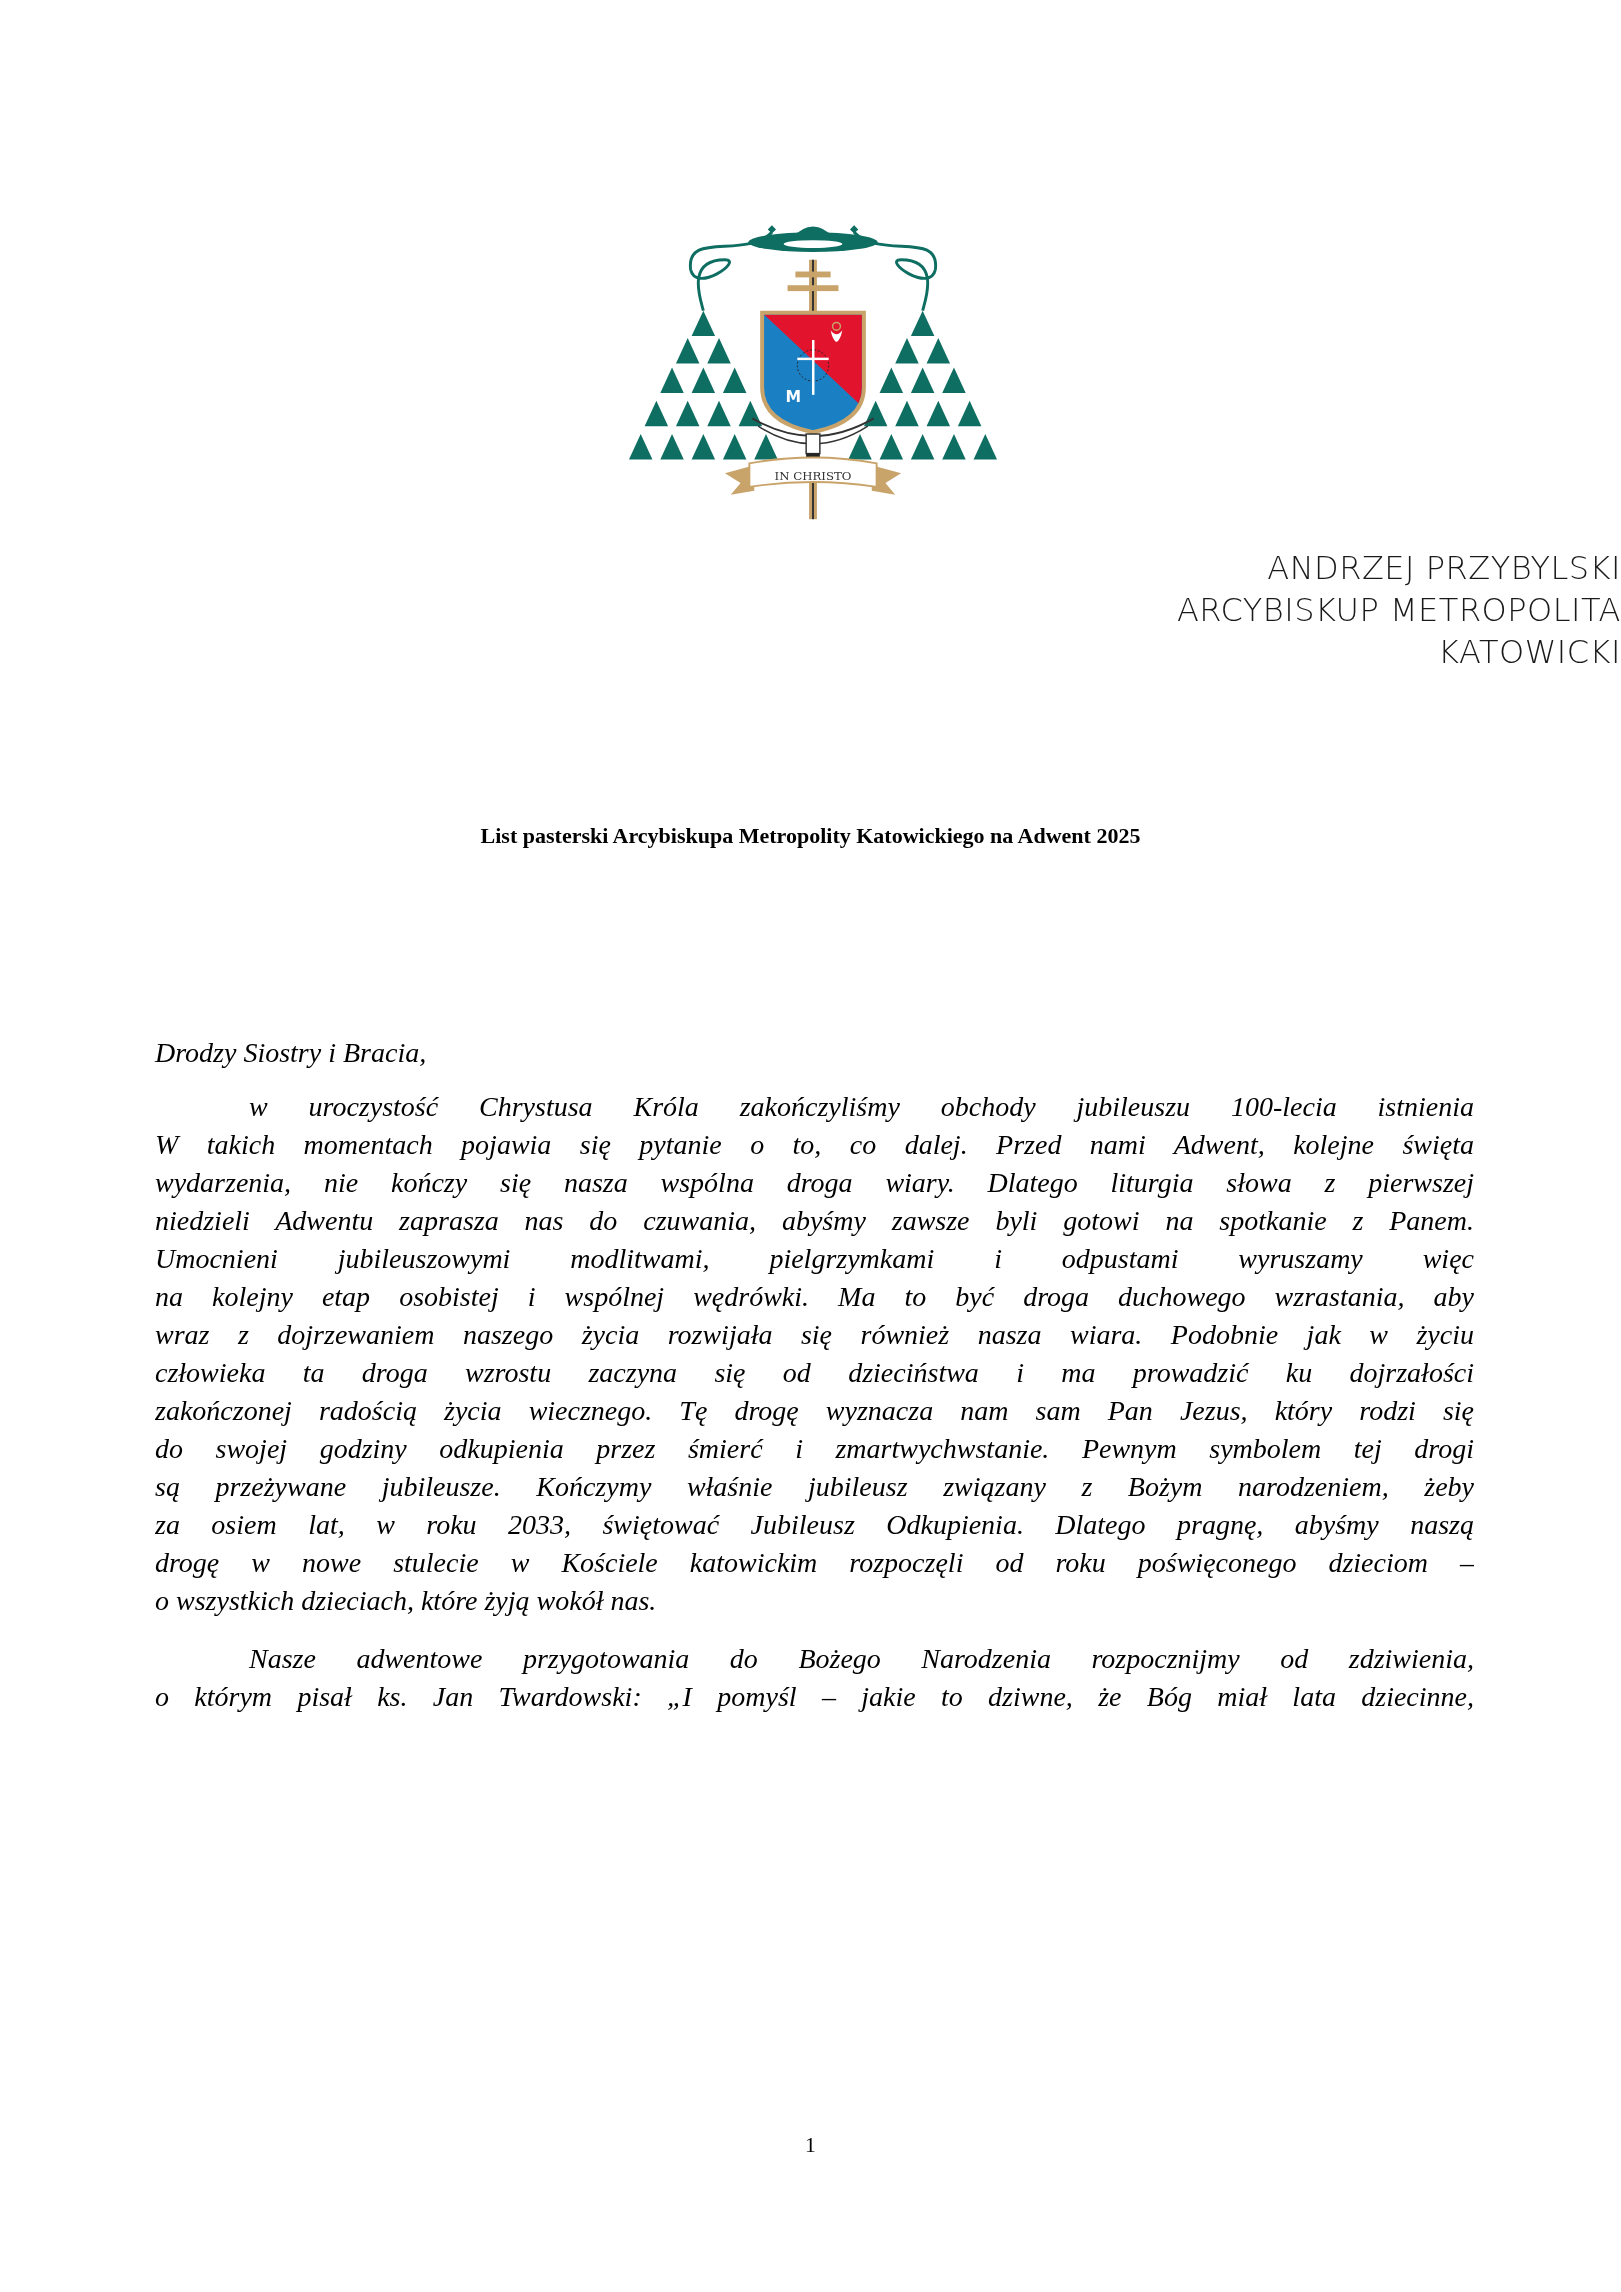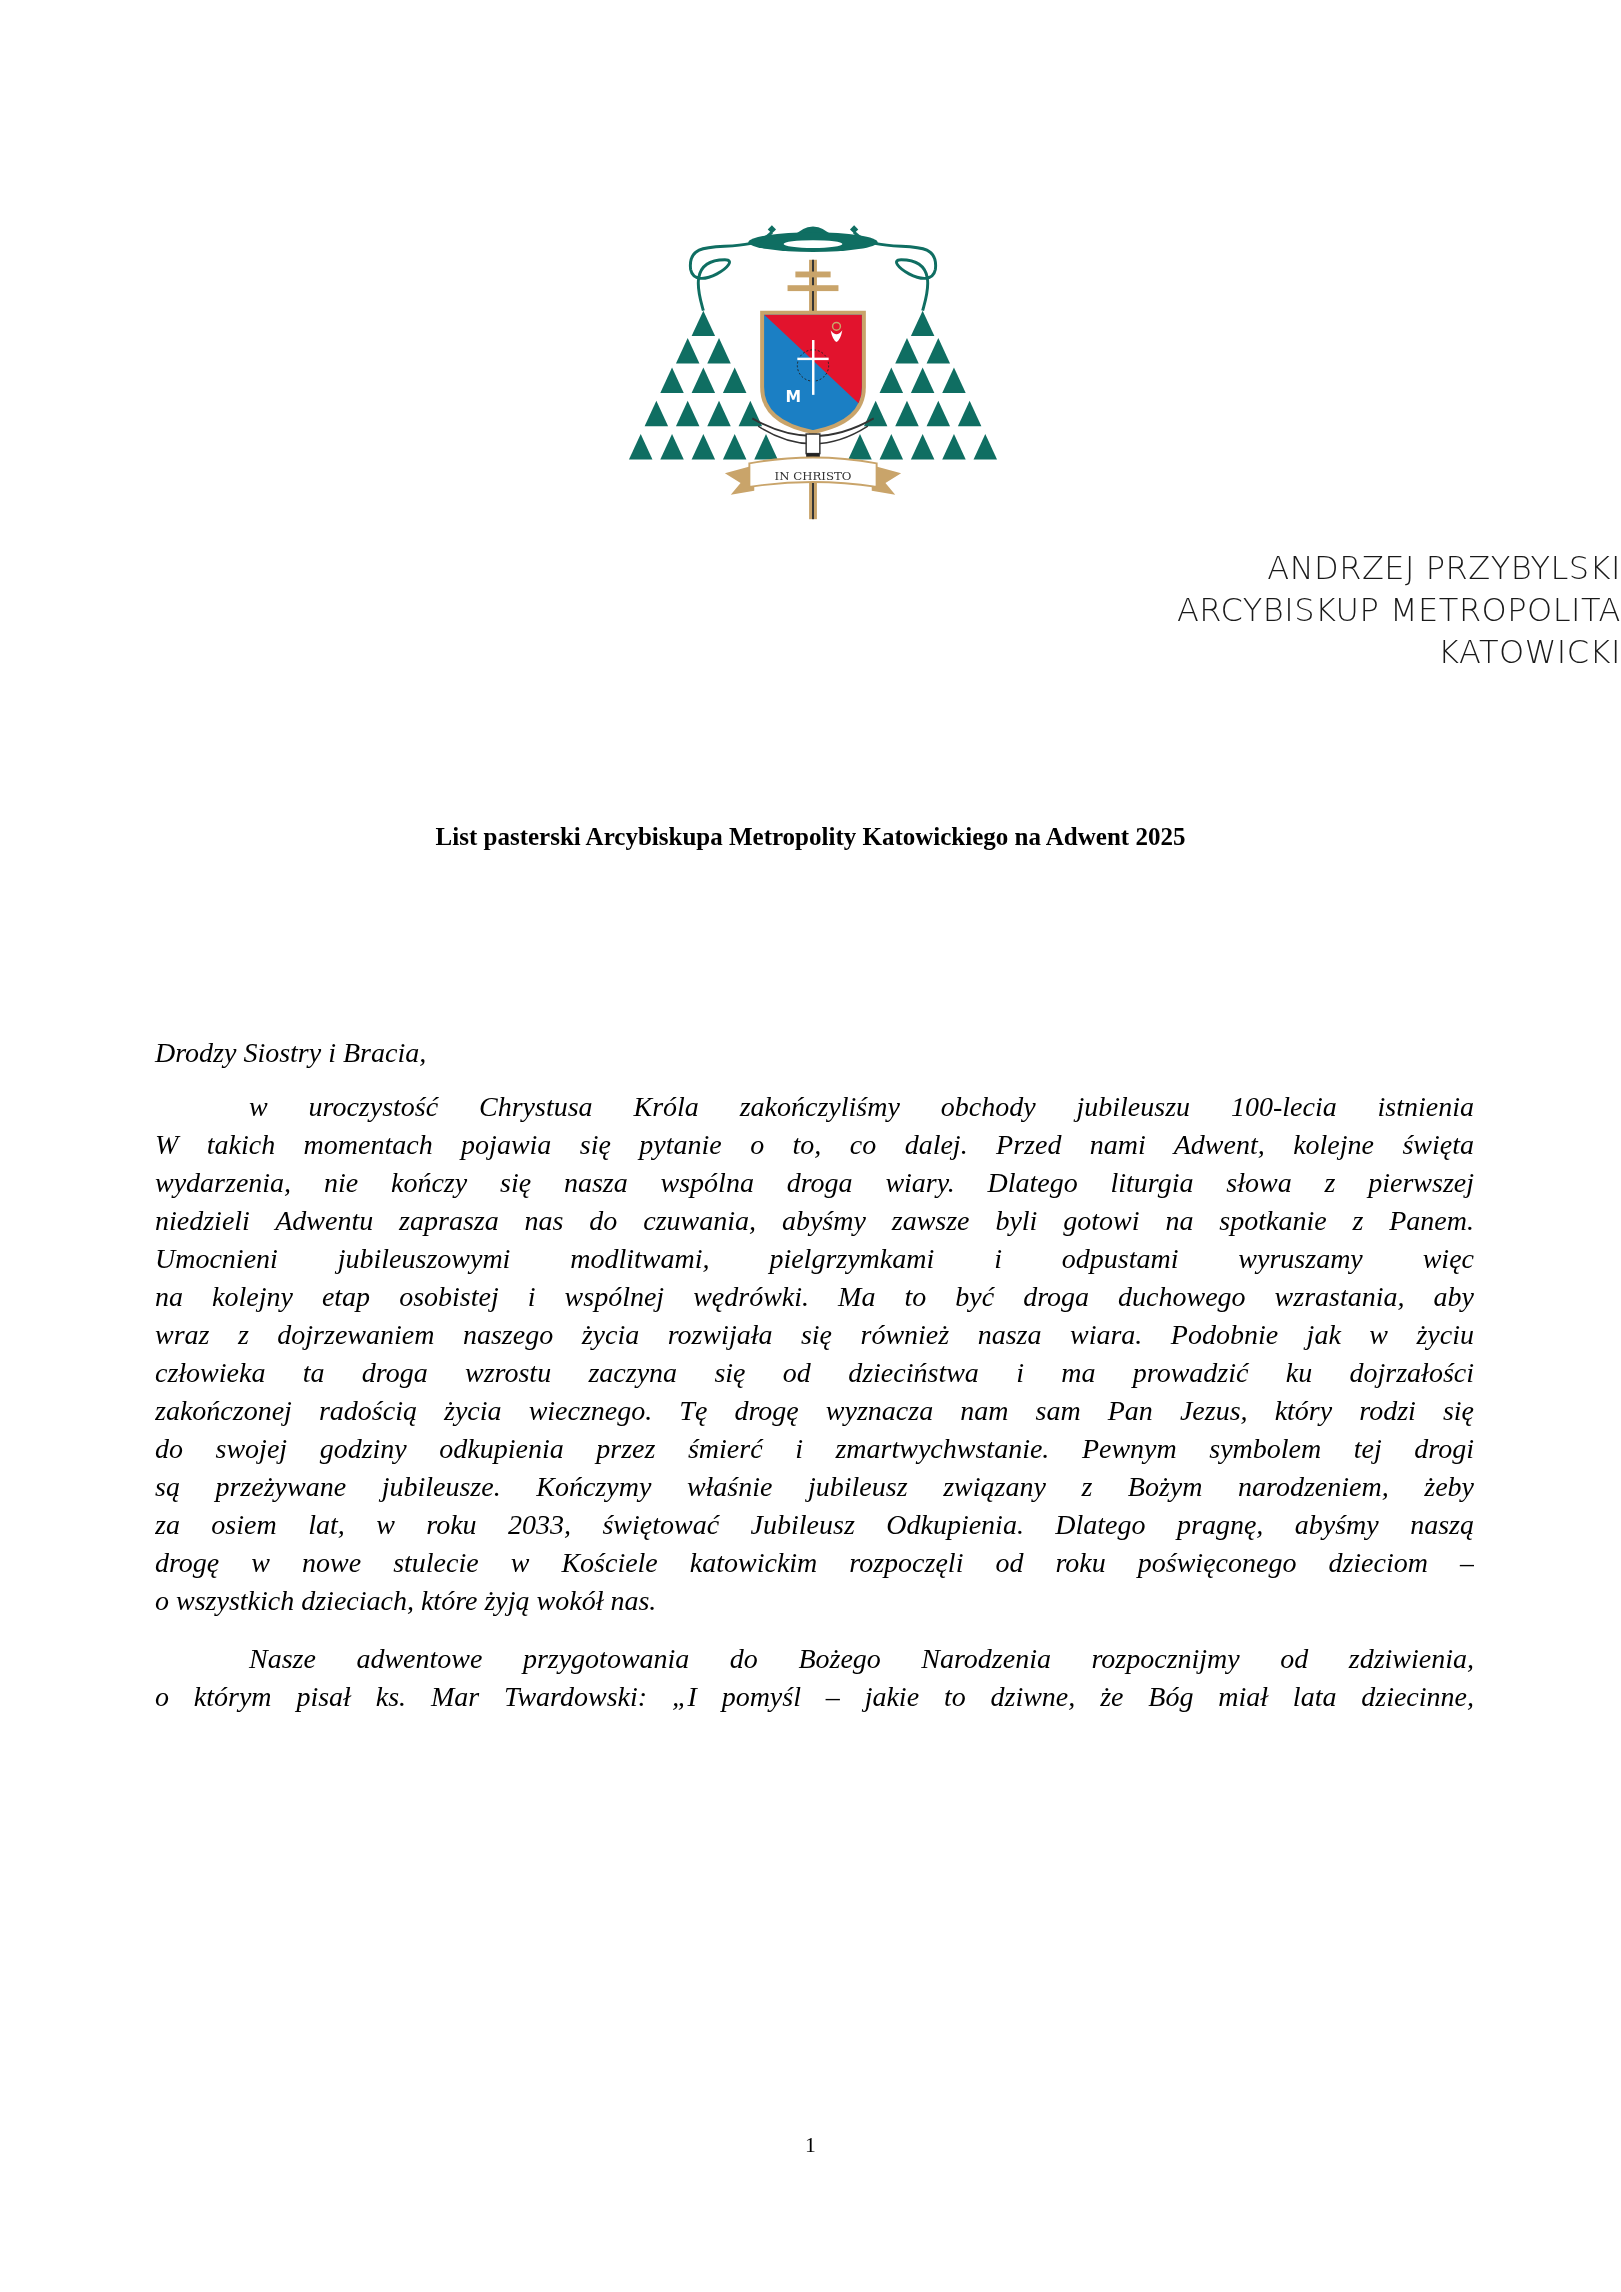--- a/index.html
+++ b/index.html
@@ -3,21 +3,21 @@
 <meta charset="utf-8">
 <style>
   html, body { margin: 0; padding: 0; background: #ffffff; }
   body { width: 1621px; height: 2293px; position: relative; overflow: hidden; }
   .page { position: absolute; left: 0; top: 0; width: 1621px; height: 2293px; background: #fff; }
   .crest { position: absolute; left: 627px; top: 201px; width: 372px; height: 328px; }
   .header-lines { position: absolute; left: 0; width: 1621px; top: 547px; text-align: right;
     font-family: "DejaVu Sans", sans-serif; color: #1a1a1a; font-size: 32px; line-height: 42px; letter-spacing: 0.5px; font-weight: 300; }
   .header-lines div { white-space: nowrap; }
   .title { position: absolute; left: 0; width: 1621px; top: 823px; text-align: center;
-    font-family: "Liberation Serif", serif; font-weight: bold; font-size: 25px; color: #000; }
+    font-family: "Liberation Serif", serif; font-weight: bold; font-size: 22px; color: #000; }
   .body { position: absolute; left: 155px; width: 1319px; top: 1031px;
     font-family: "Liberation Serif", serif; font-size: 28px; color: #000; font-style: italic; }
   .greeting { height: 43px; line-height: 43px; }
   .para { margin-top: 19.6px; }
   .line { height: 38px; line-height: 38px; white-space: nowrap; text-align: justify; text-align-last: justify; overflow: hidden; }
   .line.last { text-align-last: left; }
   .line.first { text-indent: 94px; }
   .para1 { margin-top: 14px; }
   .para2 { margin-top: 19.6px; }
   .page-number { position: absolute; left: 0; width: 1621px; top: 2133px; text-align: center;
@@ -132,19 +132,19 @@
       <div class="line">zakończonej radością życia wiecznego. Tę drogę wyznacza nam sam Pan Jezus, który rodzi się</div>
       <div class="line">do swojej godziny odkupienia przez śmierć i zmartwychwstanie. Pewnym symbolem tej drogi</div>
       <div class="line">są przeżywane jubileusze. Kończymy właśnie jubileusz związany z Bożym narodzeniem, żeby</div>
       <div class="line">za osiem lat, w roku 2033, świętować Jubileusz Odkupienia. Dlatego pragnę, abyśmy naszą</div>
       <div class="line">drogę w nowe stulecie w Kościele katowickim rozpoczęli od roku poświęconego dzieciom –</div>
       <div class="line last">o wszystkich dzieciach, które żyją wokół nas.</div>
     </div>
 
     <div class="para para2">
       <div class="line first">Nasze adwentowe przygotowania do Bożego Narodzenia rozpocznijmy od zdziwienia,</div>
-      <div class="line">o którym pisał ks. Mar Twardowski: „I pomyśl – jakie to dziwne, że Bóg miał lata dziecinne,</div>
+      <div class="line">o którym pisał ks. Jan Twardowski: „I pomyśl – jakie to dziwne, że Bóg miał lata dziecinne,</div>
     </div>
   </div>
 
   <div class="page-number">1</div>
 </div>
 
 
 </body></html>

